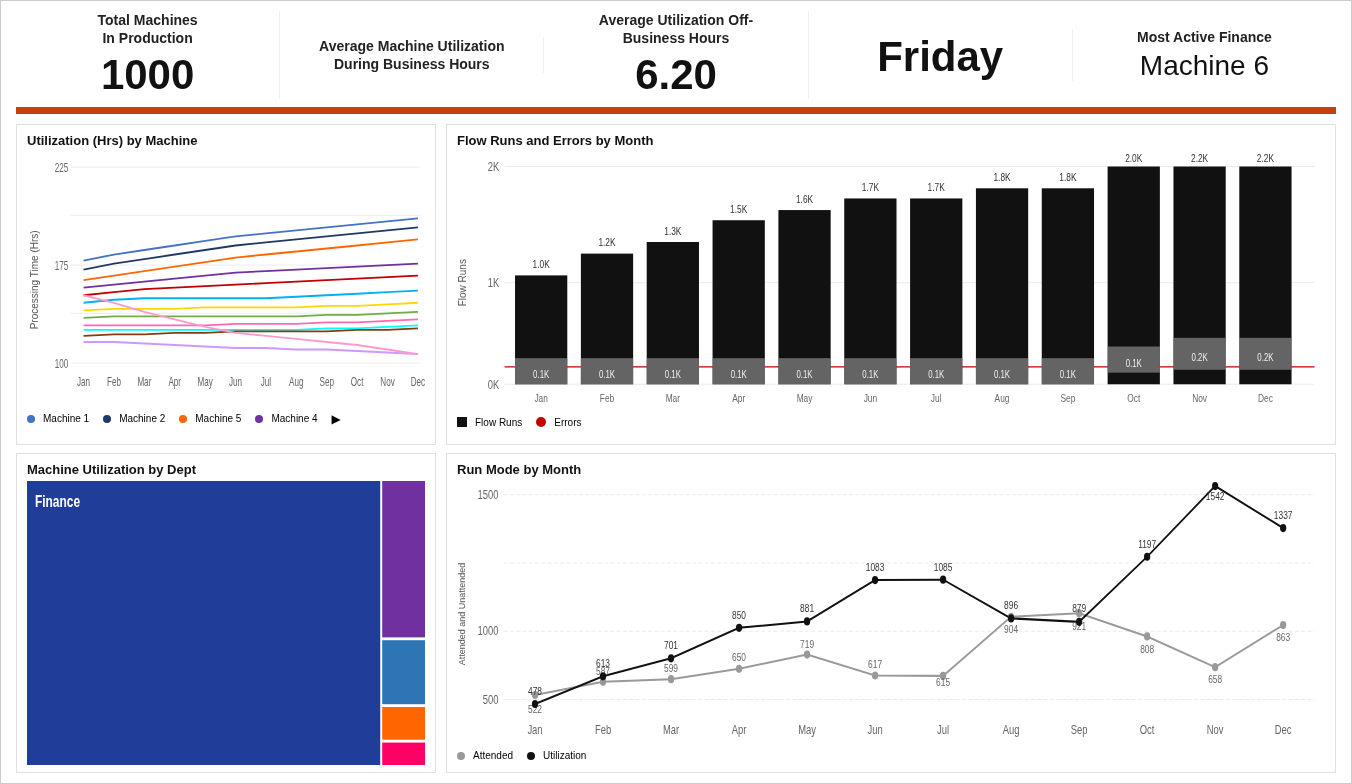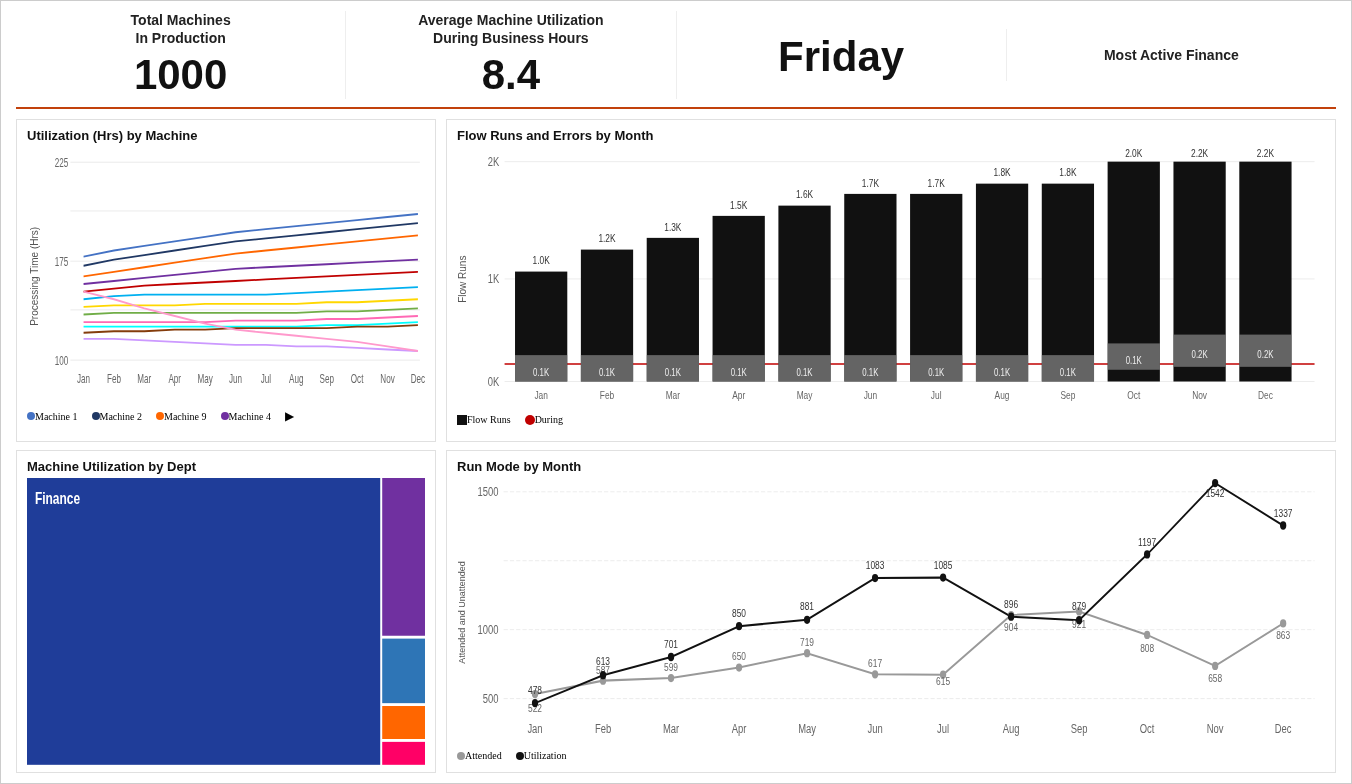--- a/index.html
+++ b/index.html
@@ -19,21 +19,21 @@
       flex-direction: column;
       padding: 10px 15px;
     }
 
     
     .kpi-row {
       display: flex;
       flex-direction: row;
       justify-content: space-around;
       align-items: center;
-      border-bottom: 2px solid #c2410c;
+      border-bottom: 7px solid #c2410c;
       padding-bottom: 8px;
       margin-bottom: 10px;
       flex-shrink: 0;
     }
     .kpi-item {
       text-align: center;
       flex: 1;
       border-right: 1px solid #eee;
       padding: 0 10px;
     }
@@ -107,22 +107,21 @@
       display: flex;
       flex-wrap: wrap;
       gap: 6px 14px;
       margin-top: 3px;
       align-items: center;
       font-size: 10px;
     }
     .legend-item {
       display: flex;
       align-items: center;
-      gap: 0;
-      font-family: Liberation Serif, serif;
+      gap: 8px;
     }
     .legend-dot {
       width: 8px;
       height: 8px;
       border-radius: 50%;
       flex-shrink: 0;
     }
     .legend-sq {
       width: 10px;
       height: 10px;
@@ -138,27 +137,31 @@
 
 <div class="dashboard">
 
   <div class="kpi-row">
     <div class="kpi-item">
       <div class="kpi-label">Total Machines<br>In Production</div>
       <div class="kpi-value large">1000</div>
     </div>
     <div class="kpi-item">
       <div class="kpi-label">Average Machine Utilization<br>During Business Hours</div>
-      <div class="kpi-value large">8.4</div>
+    </div>
+    <div class="kpi-item">
+      <div class="kpi-label">Average Utilization Off-<br>Business Hours</div>
+      <div class="kpi-value large">6.20</div>
     </div>
     <div class="kpi-item">
       <div class="kpi-value large">Friday</div>
     </div>
     <div class="kpi-item">
       <div class="kpi-label">Most Active Finance</div>
+      <div class="kpi-value medium">Machine 6</div>
     </div>
   </div>
 
   <div class="charts-area">
 
     <div class="charts-left">
 
       <div class="chart-panel util-chart">
         <div class="chart-title">Utilization (Hrs) by Machine</div>
         <div style="display:flex; height: calc(100% - 50px);">
@@ -222,21 +225,21 @@
           <div class="legend-item">
             <div class="legend-dot" style="background:#4472C4;"></div>
             <span>Machine 1</span>
           </div>
           <div class="legend-item">
             <div class="legend-dot" style="background:#203864;"></div>
             <span>Machine 2</span>
           </div>
           <div class="legend-item">
             <div class="legend-dot" style="background:#FF6600;"></div>
-            <span>Machine 9</span>
+            <span>Machine 5</span>
           </div>
           <div class="legend-item">
             <div class="legend-dot" style="background:#7030A0;"></div>
             <span>Machine 4</span>
           </div>
           <span class="legend-arrow">▶</span>
         </div>
       </div>
 
       <div class="chart-panel treemap-panel">
@@ -347,21 +350,21 @@
             <text x="763" y="172" text-anchor="middle" font-size="8" fill="#666">Dec</text>
           </svg>
         </div>
         <div class="legend">
           <div class="legend-item">
             <div class="legend-sq" style="background:#111;"></div>
             <span>Flow Runs</span>
           </div>
           <div class="legend-item">
             <div class="legend-sq" style="background:#C00000; border-radius:50%;"></div>
-            <span>During</span>
+            <span>Errors</span>
           </div>
         </div>
       </div>
 
       <div class="chart-panel runmode-panel">
         <div class="chart-title">Run Mode by Month</div>
         <div style="display:flex; height: calc(100% - 40px);">
           <div style="writing-mode:vertical-rl; transform:rotate(180deg); font-size:9px; color:#555; text-align:center; flex-shrink:0;">Attended and Unattended</div>
           <svg viewBox="0 0 820 195" preserveAspectRatio="none" style="flex:1; height:100%;">
 

